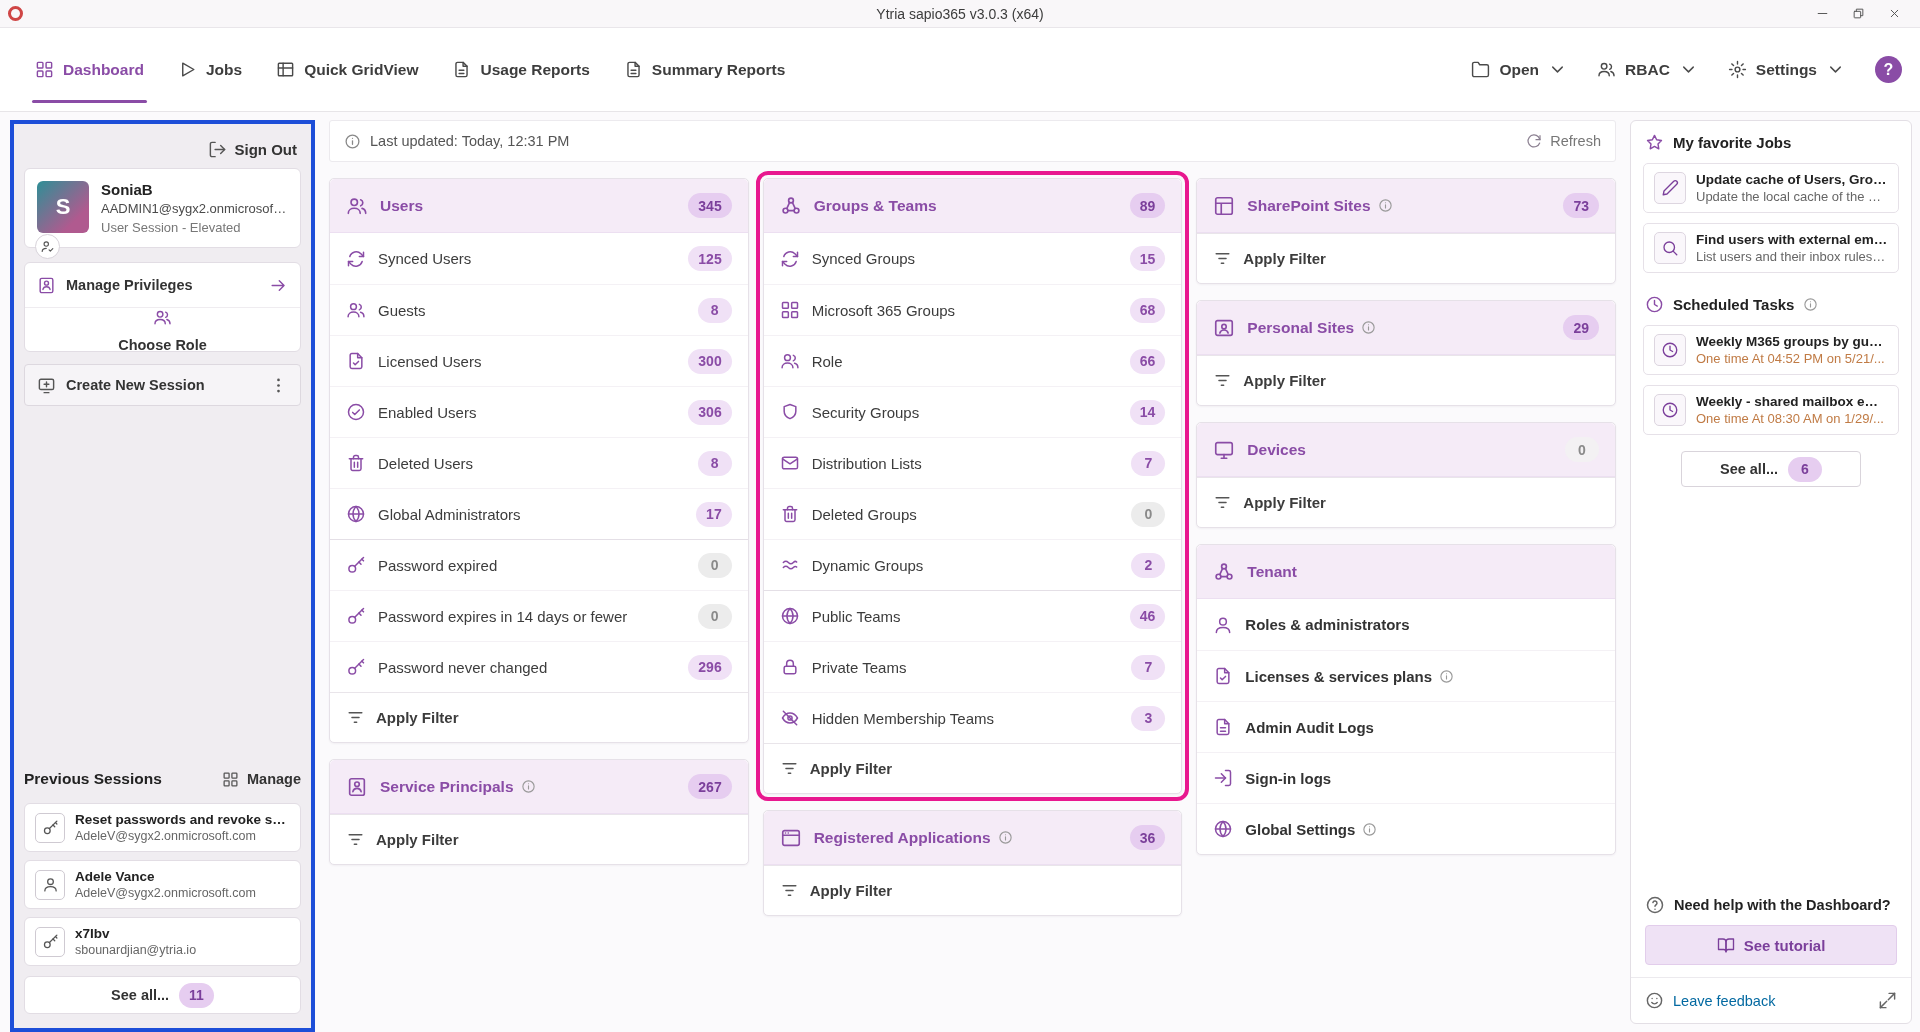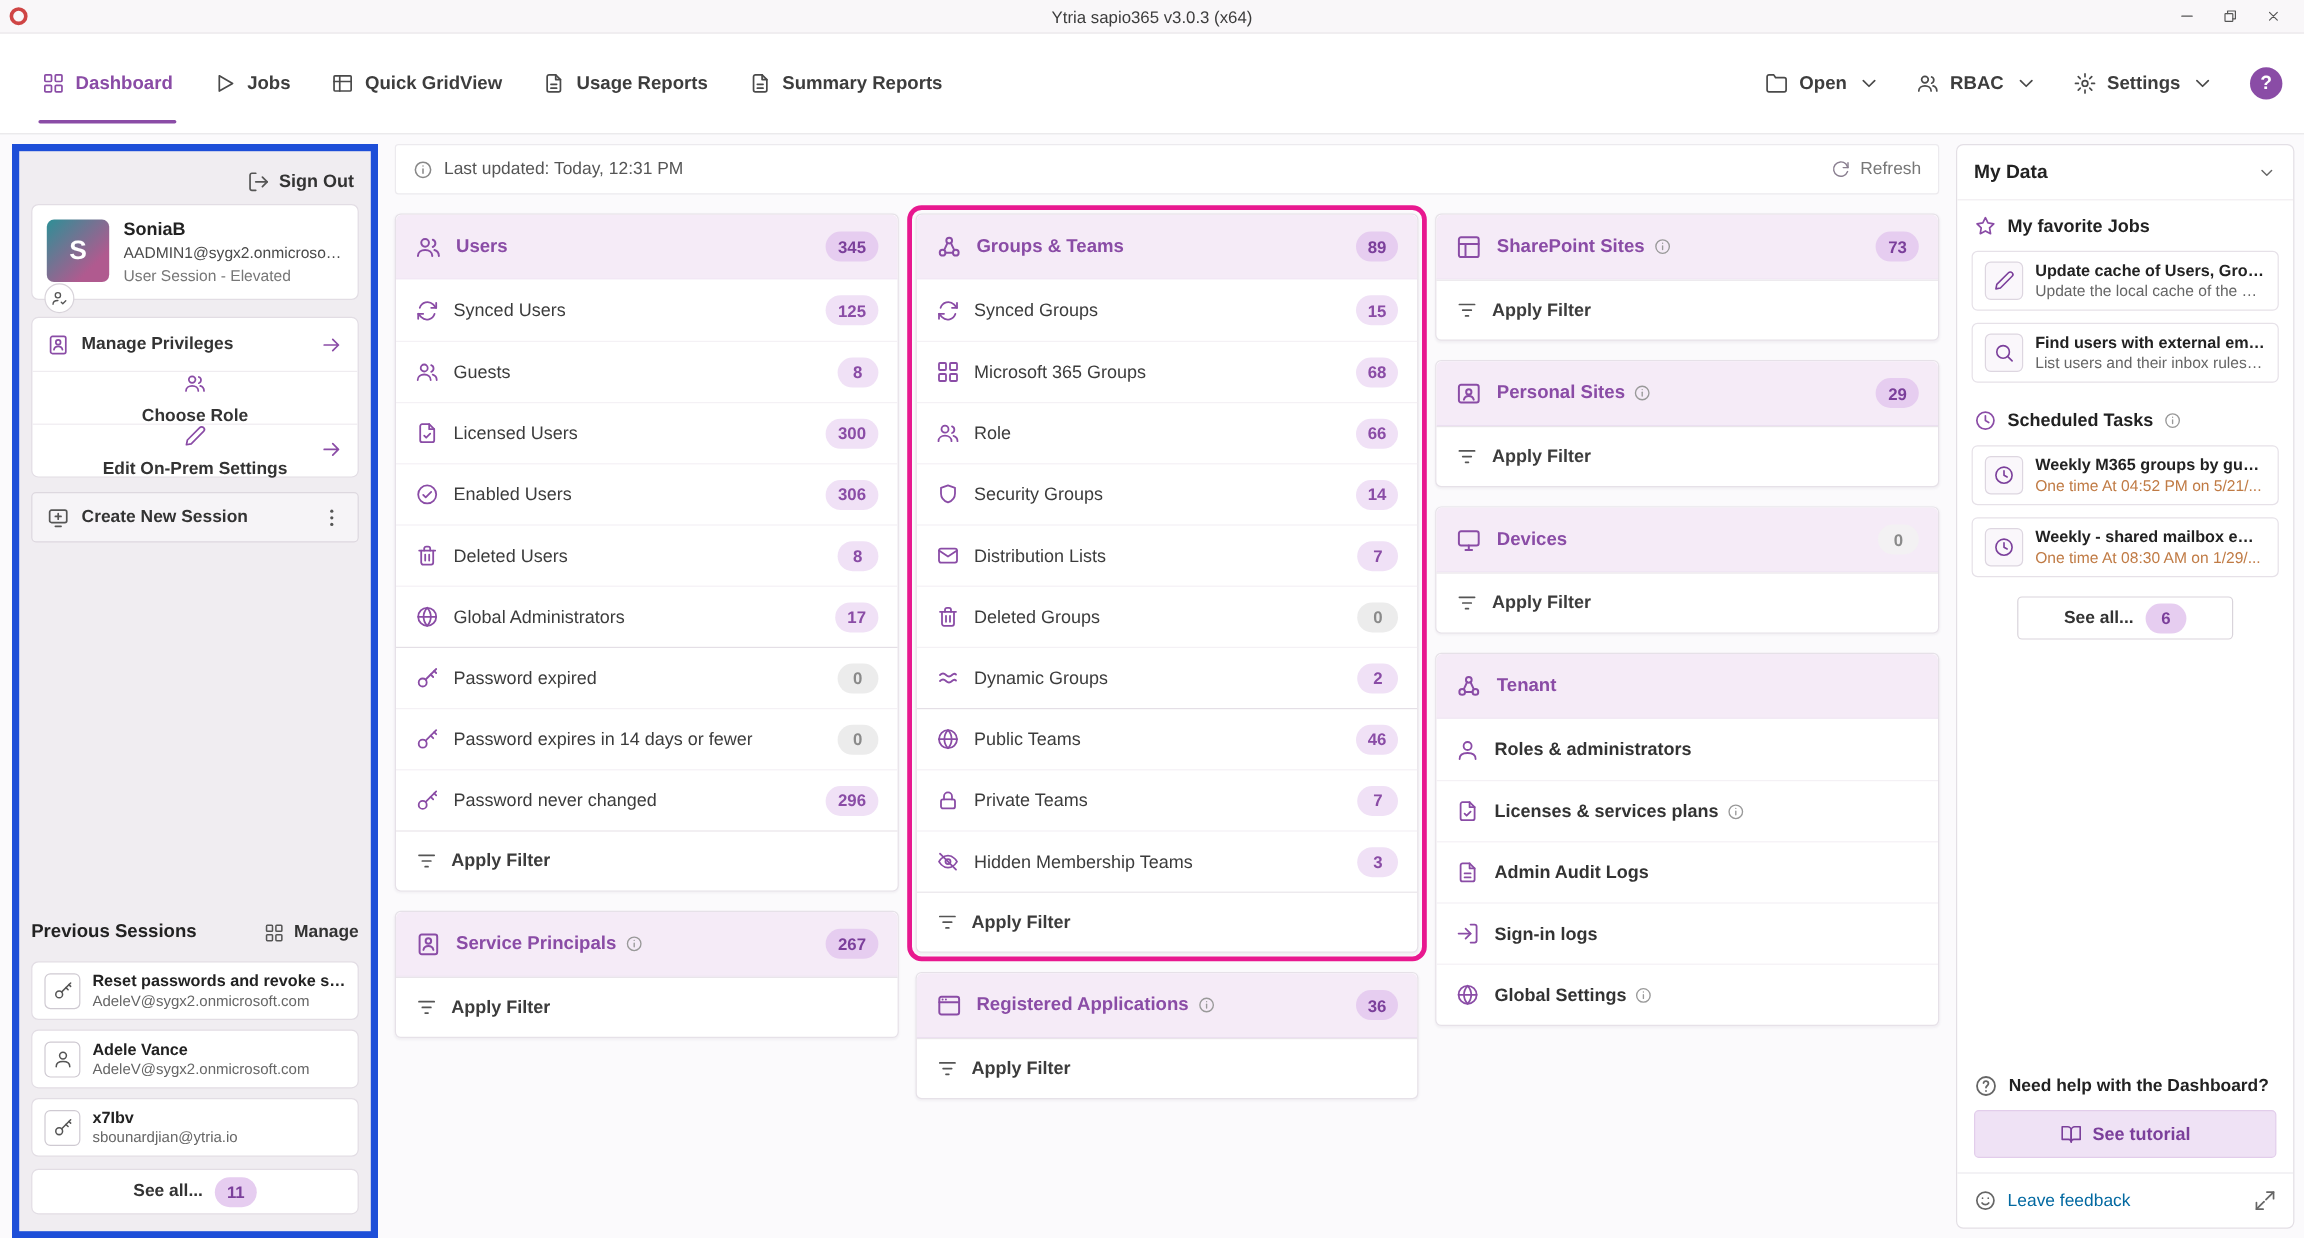--- a/index.html
+++ b/index.html
@@ -27,21 +27,21 @@
   .nav-right{margin-left:auto;display:flex;align-items:center;gap:30px;}
   .nav-menu{display:flex;align-items:center;gap:9px;font-weight:bold;font-size:15.5px;color:#3d3d3d;cursor:pointer;}
   .nav-menu .icon{width:19px;height:19px;color:#4a4a4a;}
   .chev{width:13px;height:13px;color:#777;}
   .help-btn{width:27px;height:27px;border-radius:50%;background:#8a4ca6;color:#fff;font-weight:bold;font-size:16px;display:flex;align-items:center;justify-content:center;cursor:pointer;}
 
   
   .content{display:flex;height:920px;padding:8px 8px 0 10px;gap:14px;}
 
   
-  .sidebar{width:305px;flex:none;background:#f0edf1;border:6px solid #1d4ed8;display:flex;flex-direction:column;padding:6px 10px 14px;}
+  .sidebar{width:305px;flex:none;background:#f0edf1;border:4px solid #1d4ed8;display:flex;flex-direction:column;padding:6px 10px 14px;}
   .signout-row{display:flex;justify-content:flex-end;align-items:center;gap:8px;height:38px;font-weight:bold;color:#333;cursor:pointer;padding-right:4px;font-size:15px;}
   .signout-row .icon{color:#555;width:19px;height:19px;}
   .card-w{background:#fff;border:1px solid #e2dde4;border-radius:6px;}
   .profile{display:flex;gap:12px;padding:12px;position:relative;}
   .avatar{width:52px;height:52px;border-radius:6px;background:linear-gradient(135deg,#2e8f96,#b05a8f 75%);color:#fff;font-weight:bold;font-size:22px;display:flex;align-items:center;justify-content:center;flex:none;}
   .profile-badge{position:absolute;left:10px;bottom:-12px;width:25px;height:25px;border-radius:50%;background:#fff;border:1px solid #d8d3da;display:flex;align-items:center;justify-content:center;color:#555;}
   .profile-badge .icon{width:15px;height:15px;}
   .p-text{min-width:0;}
   .p-name{font-weight:bold;font-size:15px;color:#222;margin-bottom:3px;}
   .p-email{font-size:13px;color:#4a4a4a;margin-bottom:4px;white-space:nowrap;overflow:hidden;text-overflow:ellipsis;}
@@ -318,41 +318,20 @@
           </span>
         <span class="menu-label">Choose Role</span>
         <span class="menu-right">
             <span class="icon arrow">
               <svg viewBox="0 0 24 24" fill="none" stroke="currentColor" stroke-width="1.8" stroke-linecap="round" stroke-linejoin="round">
                 <path d="M4 12h15M13 6l6 6-6 6"></path>
               </svg>
             </span>
           </span>
       </div>
-      <div class="menu-row">
-        <span class="icon">
-            <svg viewBox="0 0 24 24" fill="none" stroke="currentColor" stroke-width="1.8" stroke-linecap="round" stroke-linejoin="round">
-              <path d="M17 3a2.8 2.8 0 1 1 4 4L8 20l-5 1 1-5z"></path>
-            </svg>
-          </span>
-        <span class="menu-label">Edit On-Prem Settings</span>
-        <span class="menu-right">
-          <span class="icon green-check">
-              <svg viewBox="0 0 24 24" fill="none" stroke="currentColor" stroke-width="1.8" stroke-linecap="round" stroke-linejoin="round">
-                <circle cx="12" cy="12" r="9"></circle>
-                <path d="M8 12.5l2.5 2.5L16 9.5"></path>
-              </svg>
-            </span>
-          <span class="icon arrow">
-              <svg viewBox="0 0 24 24" fill="none" stroke="currentColor" stroke-width="1.8" stroke-linecap="round" stroke-linejoin="round">
-                <path d="M4 12h15M13 6l6 6-6 6"></path>
-              </svg>
-            </span>
-        </span>
-      </div>
     </div>
 
     <div class="create-row">
       <span class="icon">
           <svg viewBox="0 0 24 24" fill="none" stroke="currentColor" stroke-width="1.8" stroke-linecap="round" stroke-linejoin="round">
             <rect x="3" y="4" width="18" height="13" rx="2"></rect>
             <path d="M9 21h6"></path>
             <path d="M12 7.5v6M9 10.5h6"></path>
           </svg>
         </span>
@@ -943,28 +922,20 @@
                 </span>
             </span>
           </div>
         </div>
       </div>
 
     </div>
   </div>
 
   <div class="mydata">
-    <div class="md-head">
-      <span class="md-title">My Data</span>
-      <span class="icon md-chev">
-          <svg viewBox="0 0 24 24" fill="none" stroke="currentColor" stroke-width="1.8" stroke-linecap="round" stroke-linejoin="round">
-            <path d="M6 9l6 6 6-6"></path>
-          </svg>
-        </span>
-    </div>
 
     <div class="md-sect">
       <span class="icon">
           <svg viewBox="0 0 24 24" fill="none" stroke="currentColor" stroke-width="1.8" stroke-linecap="round" stroke-linejoin="round">
             <path d="M12 3l2.7 5.6 6.1.9-4.4 4.3 1 6.1-5.4-2.9-5.4 2.9 1-6.1L3.2 9.5l6.1-.9z"></path>
           </svg>
         </span>
       <span>My favorite Jobs</span>
     </div>
     <div class="md-card">

